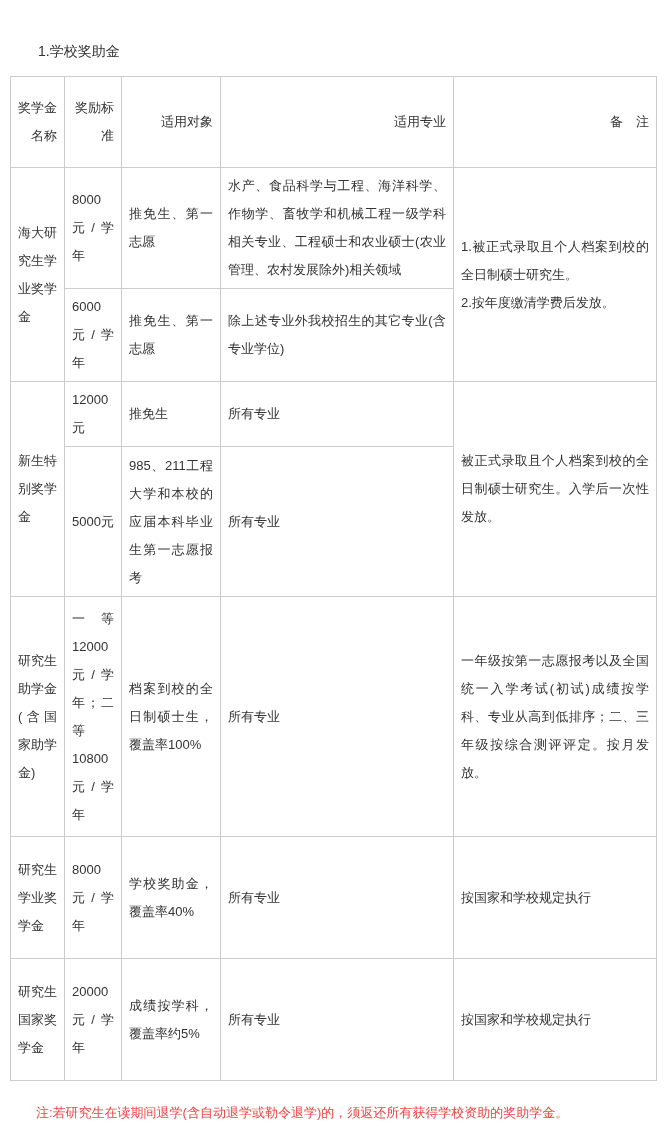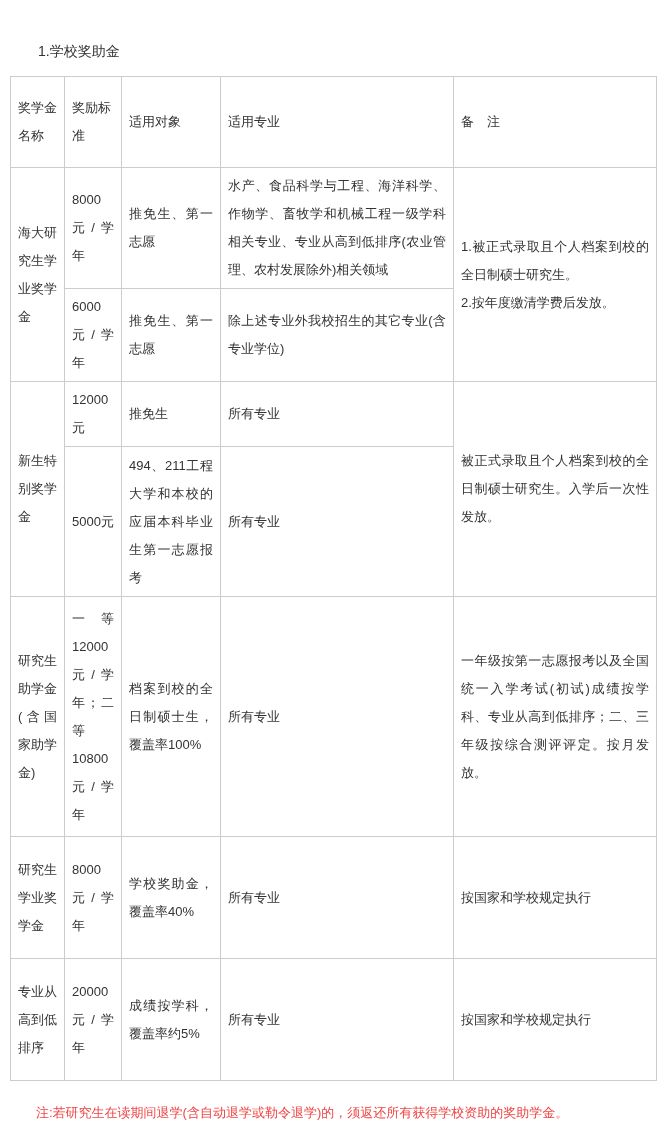--- a/index.html
+++ b/index.html
@@ -39,21 +39,21 @@
     color: #333333;
     padding: 4px 7px;
     vertical-align: middle;
     text-align: justify;
     word-wrap: break-word;
     overflow-wrap: break-word;
     white-space: pre-line;
     font-weight: normal;
   }
   table.scholar th {
-    text-align: left;
+    text-align: right;
   }
   tr.hdr { height: 91px; }
   tr.r1 { height: 121px; }
   tr.r2 { height: 91px; }
   tr.r3 { height: 61px; }
   tr.r4 { height: 150px; }
   tr.r5 { height: 240px; }
   tr.r6 { height: 122px; }
   tr.r7 { height: 122px; }
   td.vtop { vertical-align: top; }
@@ -87,57 +87,57 @@
         <th>适用对象</th>
         <th>适用专业</th>
         <th>备　注</th>
       </tr>
     </thead>
     <tbody>
       <tr class="r1">
         <td rowspan="2">海大研究生学业奖学金</td>
         <td>8000元/学年</td>
         <td>推免生、第一志愿</td>
-        <td>水产、食品科学与工程、海洋科学、作物学、畜牧学和机械工程一级学科相关专业、专业从高到低排序(农业管理、农村发展除外)相关领域</td>
+        <td>水产、食品科学与工程、海洋科学、作物学、畜牧学和机械工程一级学科相关专业、工程硕士和农业硕士(农业管理、农村发展除外)相关领域</td>
         <td rowspan="2">1.被正式录取且个人档案到校的全日制硕士研究生。
 2.按年度缴清学费后发放。</td>
       </tr>
       <tr class="r2">
         <td>6000元/学年</td>
         <td>推免生、第一志愿</td>
         <td>除上述专业外我校招生的其它专业(含专业学位)</td>
       </tr>
       <tr class="r3">
         <td rowspan="2">新生特别奖学金</td>
         <td>12000元</td>
         <td class="vtop">推免生</td>
         <td class="vtop">所有专业</td>
         <td rowspan="2">被正式录取且个人档案到校的全日制硕士研究生。入学后一次性发放。</td>
       </tr>
       <tr class="r4">
         <td>5000元</td>
-        <td>494、211工程大学和本校的应届本科毕业生第一志愿报考</td>
+        <td>985、211工程大学和本校的应届本科毕业生第一志愿报考</td>
         <td>所有专业</td>
       </tr>
       <tr class="r5">
         <td>研究生助学金(含国家助学金)</td>
         <td>一等12000元/学年；二等10800元/学年</td>
         <td>档案到校的全日制硕士生，覆盖率100%</td>
         <td>所有专业</td>
         <td>一年级按第一志愿报考以及全国统一入学考试(初试)成绩按学科、专业从高到低排序；二、三年级按综合测评评定。按月发放。</td>
       </tr>
       <tr class="r6">
         <td>研究生学业奖学金</td>
         <td>8000元/学年</td>
         <td>学校奖助金，覆盖率40%</td>
         <td>所有专业</td>
         <td class="vtop">按国家和学校规定执行</td>
       </tr>
       <tr class="r7">
-        <td>专业从高到低排序</td>
+        <td>研究生国家奖学金</td>
         <td>20000元/学年</td>
         <td>成绩按学科，覆盖率约5%</td>
         <td>所有专业</td>
         <td class="vtop">按国家和学校规定执行</td>
       </tr>
     </tbody>
   </table>
 
   <div class="footnote">注:若研究生在读期间退学(含自动退学或勒令退学)的，须返还所有获得学校资助的奖助学金。</div>
 </div>

